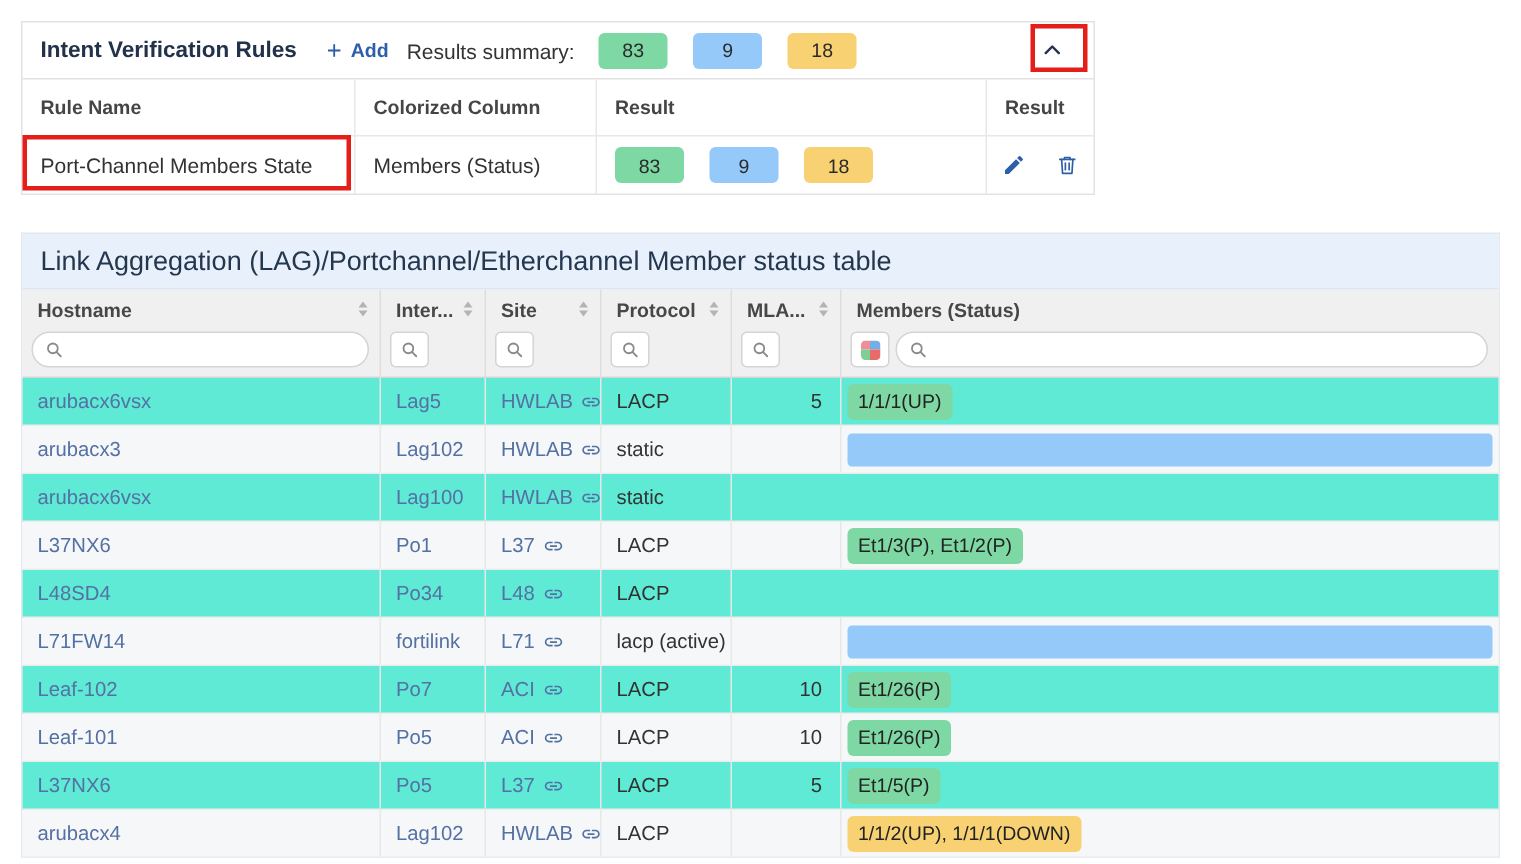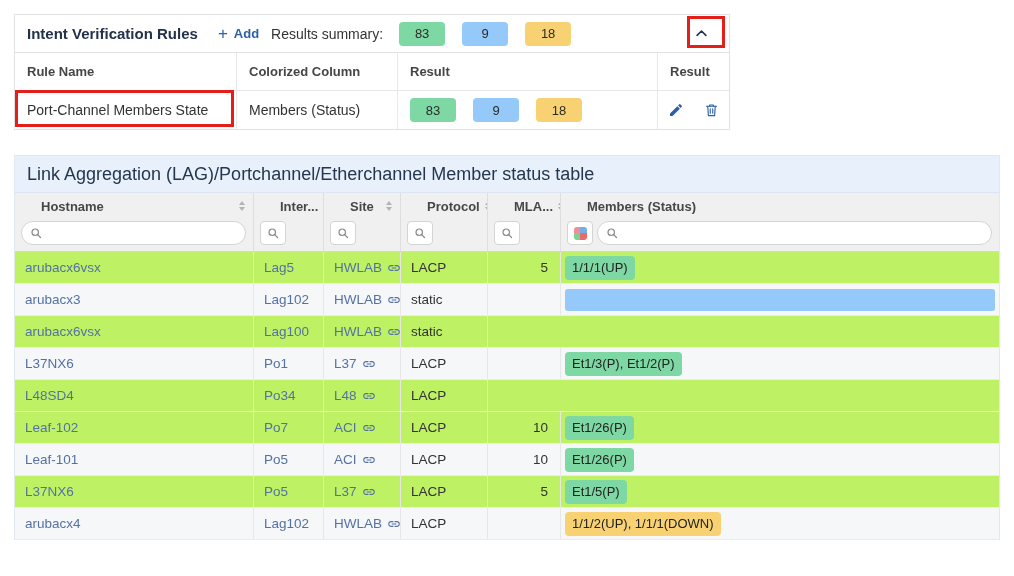--- a/index.html
+++ b/index.html
@@ -41,40 +41,40 @@
   .autosize-lbl { font-size:13px; font-weight:bold; color:#2b2b2b; margin-left:4px; }
   .help-circle { width:17px; height:17px; border-radius:50%; background:#2e2e2e; color:#fff; font-size:11px; font-weight:bold;
                  display:inline-flex; align-items:center; justify-content:center; cursor:pointer; }
   .toggle { position:relative; width:37px; height:19px; border-radius:10px; background:#2aa968; border:none; cursor:pointer; }
   .toggle::after { content:""; position:absolute; right:2px; top:2px; width:15px; height:15px; border-radius:50%; background:#fff; }
   .more-btn { background:none; border:none; cursor:pointer; color:#8a8a8a; font-size:15px; letter-spacing:1px; line-height:1; padding:0 2px 6px 2px; }
 
   .lag-head { background:#f0f0f0; border-bottom:1px solid #d6d6d6; }
   .gridcols { display:grid; grid-template-columns:239px 70px 77px 87px 73px 1fr; }
   .hl { height:26px; display:flex; align-items:center; padding:0 8px 0 10px; font-size:13px; font-weight:bold; color:#474747;
-        border-right:1px solid #dedede; overflow:hidden; white-space:nowrap; cursor:pointer;margin-left:16px; }
+        border-right:1px solid #dedede; overflow:hidden; white-space:nowrap; cursor:pointer; }
   .hl:last-child { border-right:none; cursor:default; }
   .sort { margin-left:auto; display:flex; flex-direction:column; gap:2px; padding-left:5px; }
   .sort i { display:block; width:0; height:0; border-left:3.5px solid transparent; border-right:3.5px solid transparent; }
   .sort .up { border-bottom:4px solid #b3b3b3; }
   .sort .dn { border-top:4px solid #b3b3b3; }
   .hf { height:32px; display:flex; align-items:center; gap:4px; padding:0 7px 4px 6px; border-right:1px solid #dedede; }
   .hf:last-child { border-right:none; }
   .search-wide { flex:1; height:24px; background:#fff; border:1px solid #d4d4d4; border-radius:12px; display:flex;
                  align-items:center; padding:0 8px; gap:5px; }
   .search-wide input { flex:1; min-width:0; border:none; outline:none; background:transparent; font-size:12px; font-family:inherit; }
   .search-btn { width:26px; height:24px; background:#fff; border:1px solid #d4d4d4; border-radius:4px; display:flex;
                 align-items:center; justify-content:center; cursor:pointer; }
   .pal-btn { width:26px; height:24px; background:#fff; border:1px solid #d4d4d4; border-radius:4px; display:flex;
              align-items:center; justify-content:center; cursor:pointer; }
   .pal { width:13px; height:13px; display:grid; grid-template-columns:1fr 1fr; grid-template-rows:1fr 1fr; border-radius:3px; overflow:hidden; }
   .pal b:nth-child(1){background:#ef8e96} .pal b:nth-child(2){background:#74aee4}
   .pal b:nth-child(3){background:#7fcf94} .pal b:nth-child(4){background:#e96a6a}
 
-  .lrow { display:grid; grid-template-columns:239px 70px 77px 87px 73px 1fr; height:32px; border-bottom:1px solid #ececec; background:#bef264; }
+  .lrow { display:grid; grid-template-columns:239px 70px 77px 87px 73px 1fr; height:32px; border-bottom:1px solid #ececec; background:#5eead4; }
   .lrow.alt { background:#f6f7f8; }
   .c { display:flex; align-items:center; padding:0 8px 0 10px; border-right:1px solid #e7e7e7; overflow:hidden;
        white-space:nowrap; font-size:13.5px; color:#333; }
   .c:last-child { border-right:none; }
   .lnk { color:#5471a4; text-decoration:none; cursor:pointer; display:inline-flex; align-items:center; gap:5px; }
   .c.mlag { justify-content:flex-end; padding-right:12px; }
   .c.members { padding:0 4px; }
   .badge-cell { height:24px; border-radius:4px; padding:0 7px; display:inline-flex; align-items:center; font-size:13px; color:#222; }
   .bluebar { width:100%; height:22px; border-radius:3px; }
   .linkicon { flex:0 0 auto; }
@@ -340,20 +340,41 @@
             <a class="lnk">
               <span>L48</span>
               <svg class="linkicon" width="14" height="14" viewBox="0 0 24 24" fill="#5471a4">
                 <path d="M3.9 12c0-1.7 1.4-3.1 3.1-3.1h4V7H7c-2.8 0-5 2.2-5 5s2.2 5 5 5h4v-1.9H7c-1.7 0-3.1-1.4-3.1-3.1zM8 13h8v-2H8v2zm9-6h-4v1.9h4c1.7 0 3.1 1.4 3.1 3.1s-1.4 3.1-3.1 3.1h-4V17h4c2.8 0 5-2.2 5-5s-2.2-5-5-5z"></path>
               </svg>
             </a>
           </div>
        <div class="c">LACP</div>
        <div class="c mlag"></div>
      </div>
+        <div class="lrow alt">
+       <div class="c">
+            <a class="lnk">L71FW14</a>
+          </div>
+       <div class="c">
+            <a class="lnk">fortilink</a>
+          </div>
+       <div class="c">
+            <a class="lnk">
+              <span>L71</span>
+              <svg class="linkicon" width="14" height="14" viewBox="0 0 24 24" fill="#5471a4">
+                <path d="M3.9 12c0-1.7 1.4-3.1 3.1-3.1h4V7H7c-2.8 0-5 2.2-5 5s2.2 5 5 5h4v-1.9H7c-1.7 0-3.1-1.4-3.1-3.1zM8 13h8v-2H8v2zm9-6h-4v1.9h4c1.7 0 3.1 1.4 3.1 3.1s-1.4 3.1-3.1 3.1h-4V17h4c2.8 0 5-2.2 5-5s-2.2-5-5-5z"></path>
+              </svg>
+            </a>
+          </div>
+       <div class="c">lacp (active)</div>
+       <div class="c mlag"></div>
+       <div class="c members">
+            <div class="bluebar" style="background:#94c9f9"></div>
+          </div>
+     </div>
         <div class="lrow ">
        <div class="c">
             <a class="lnk">Leaf-102</a>
           </div>
        <div class="c">
             <a class="lnk">Po7</a>
           </div>
        <div class="c">
             <a class="lnk">
               <span>ACI</span>

